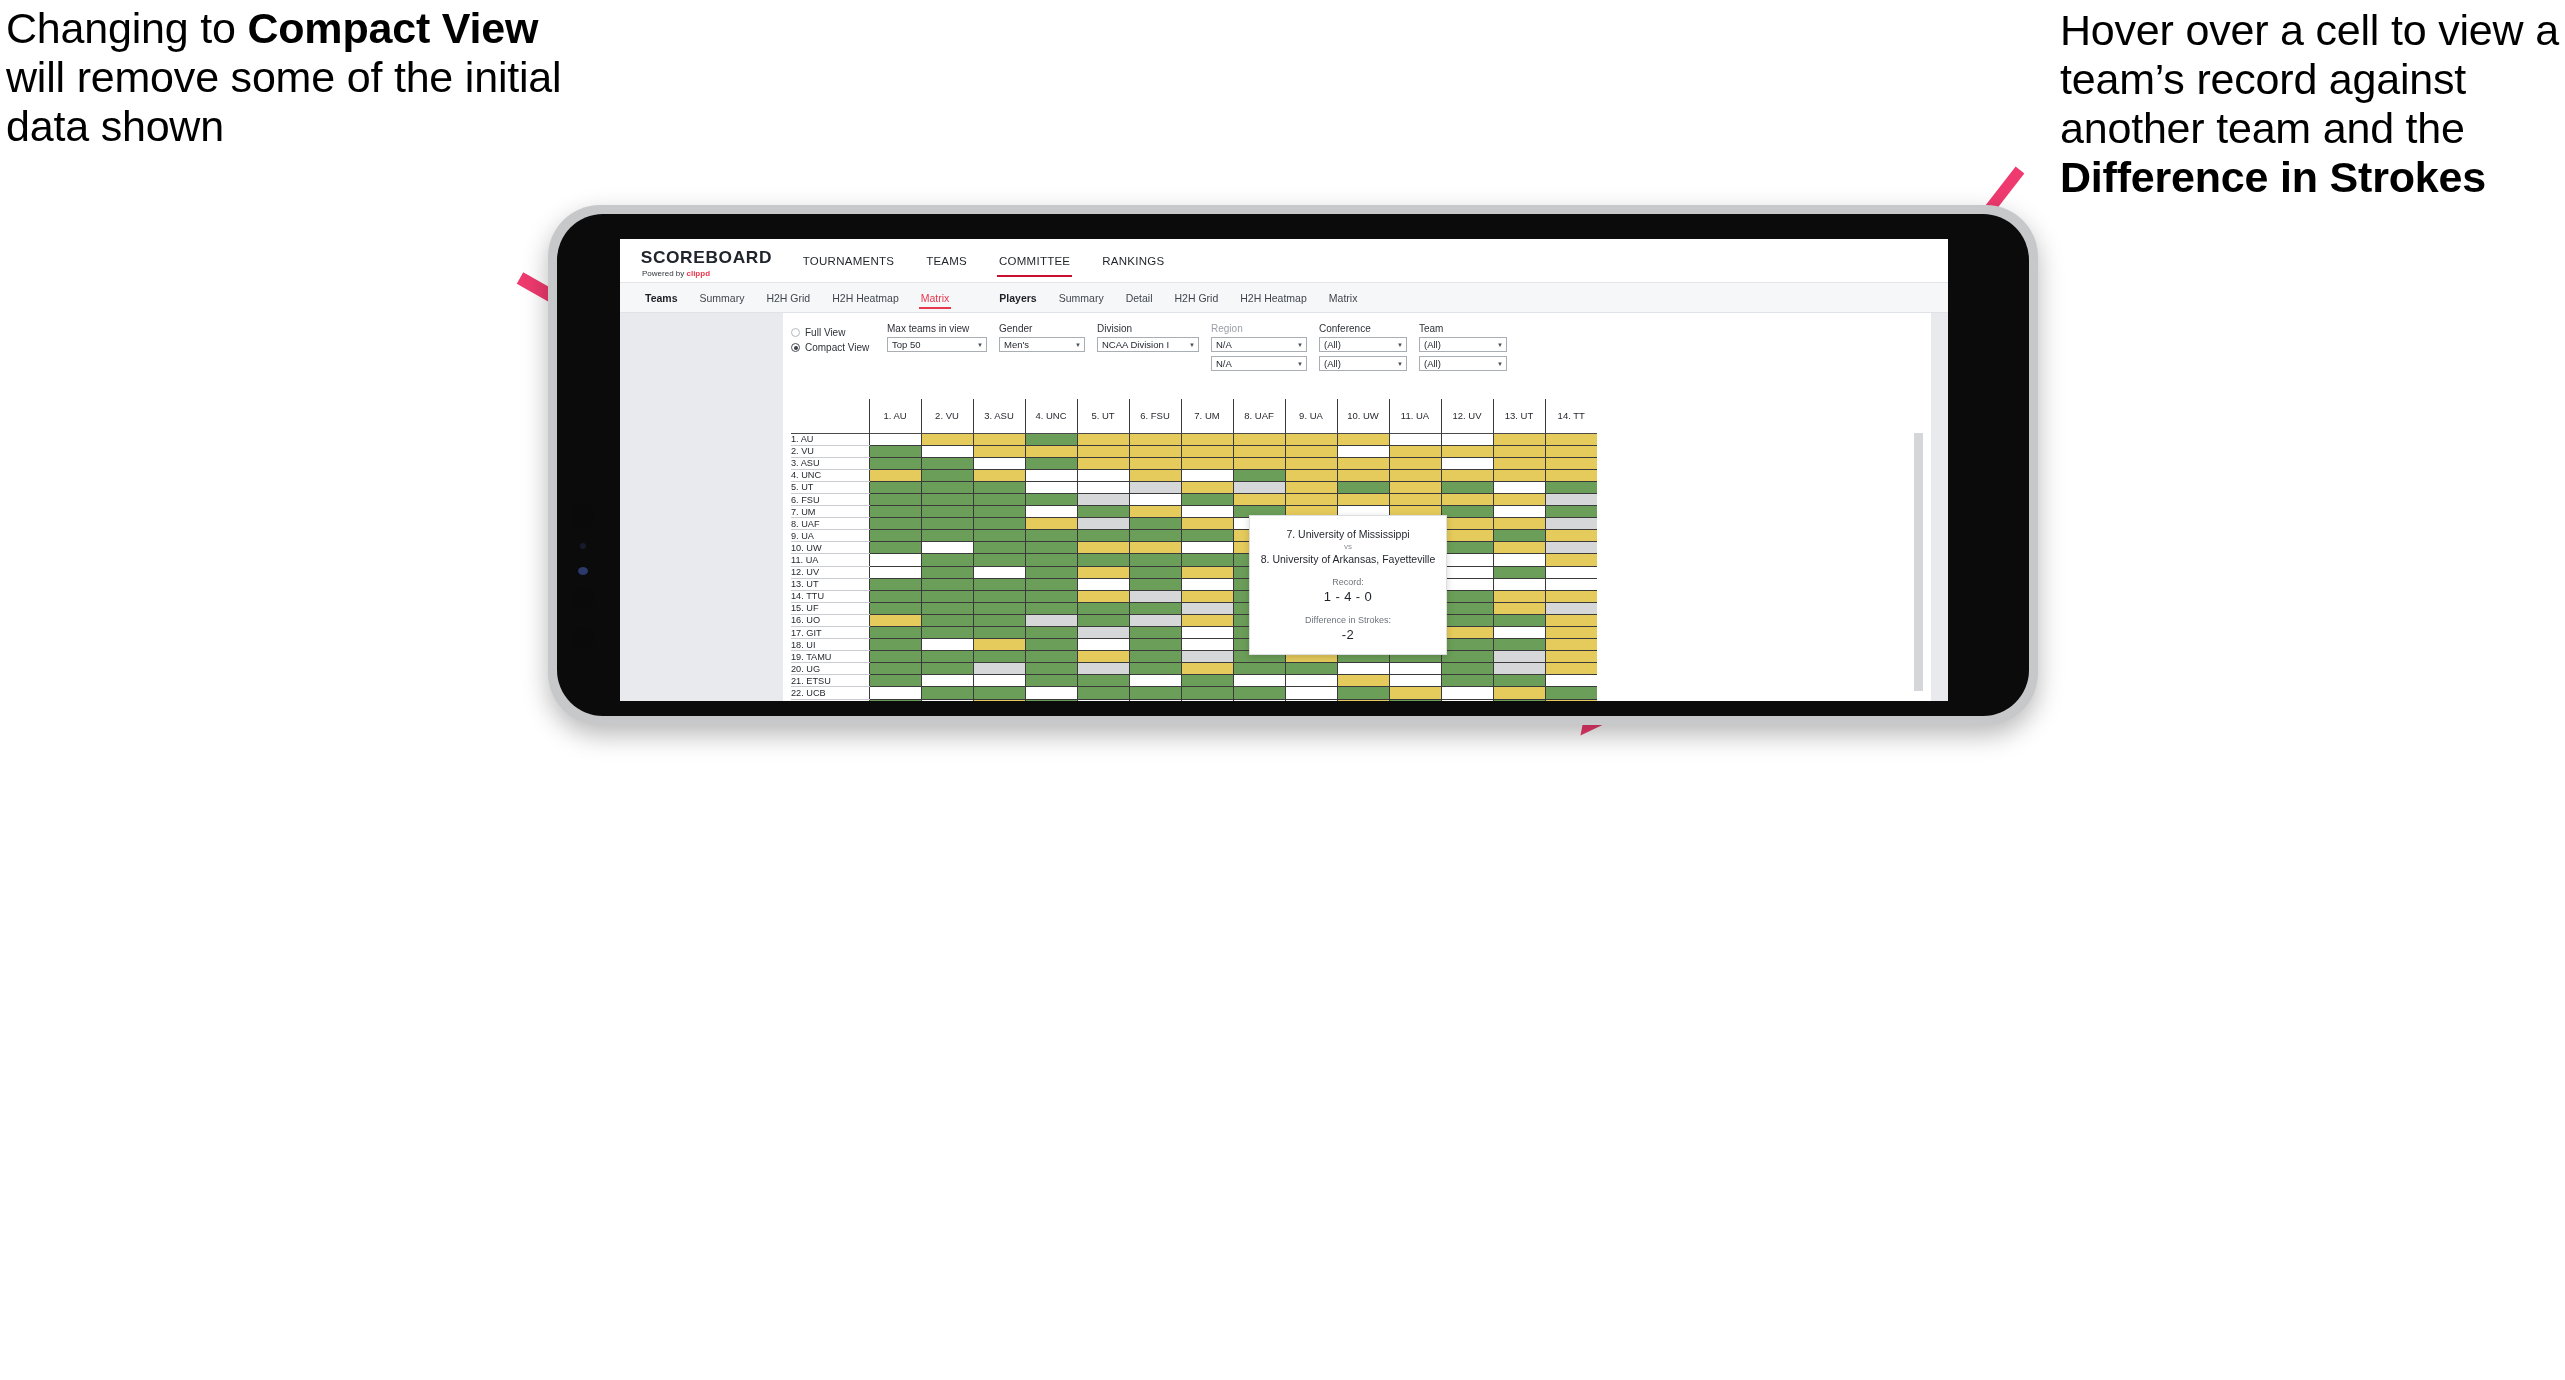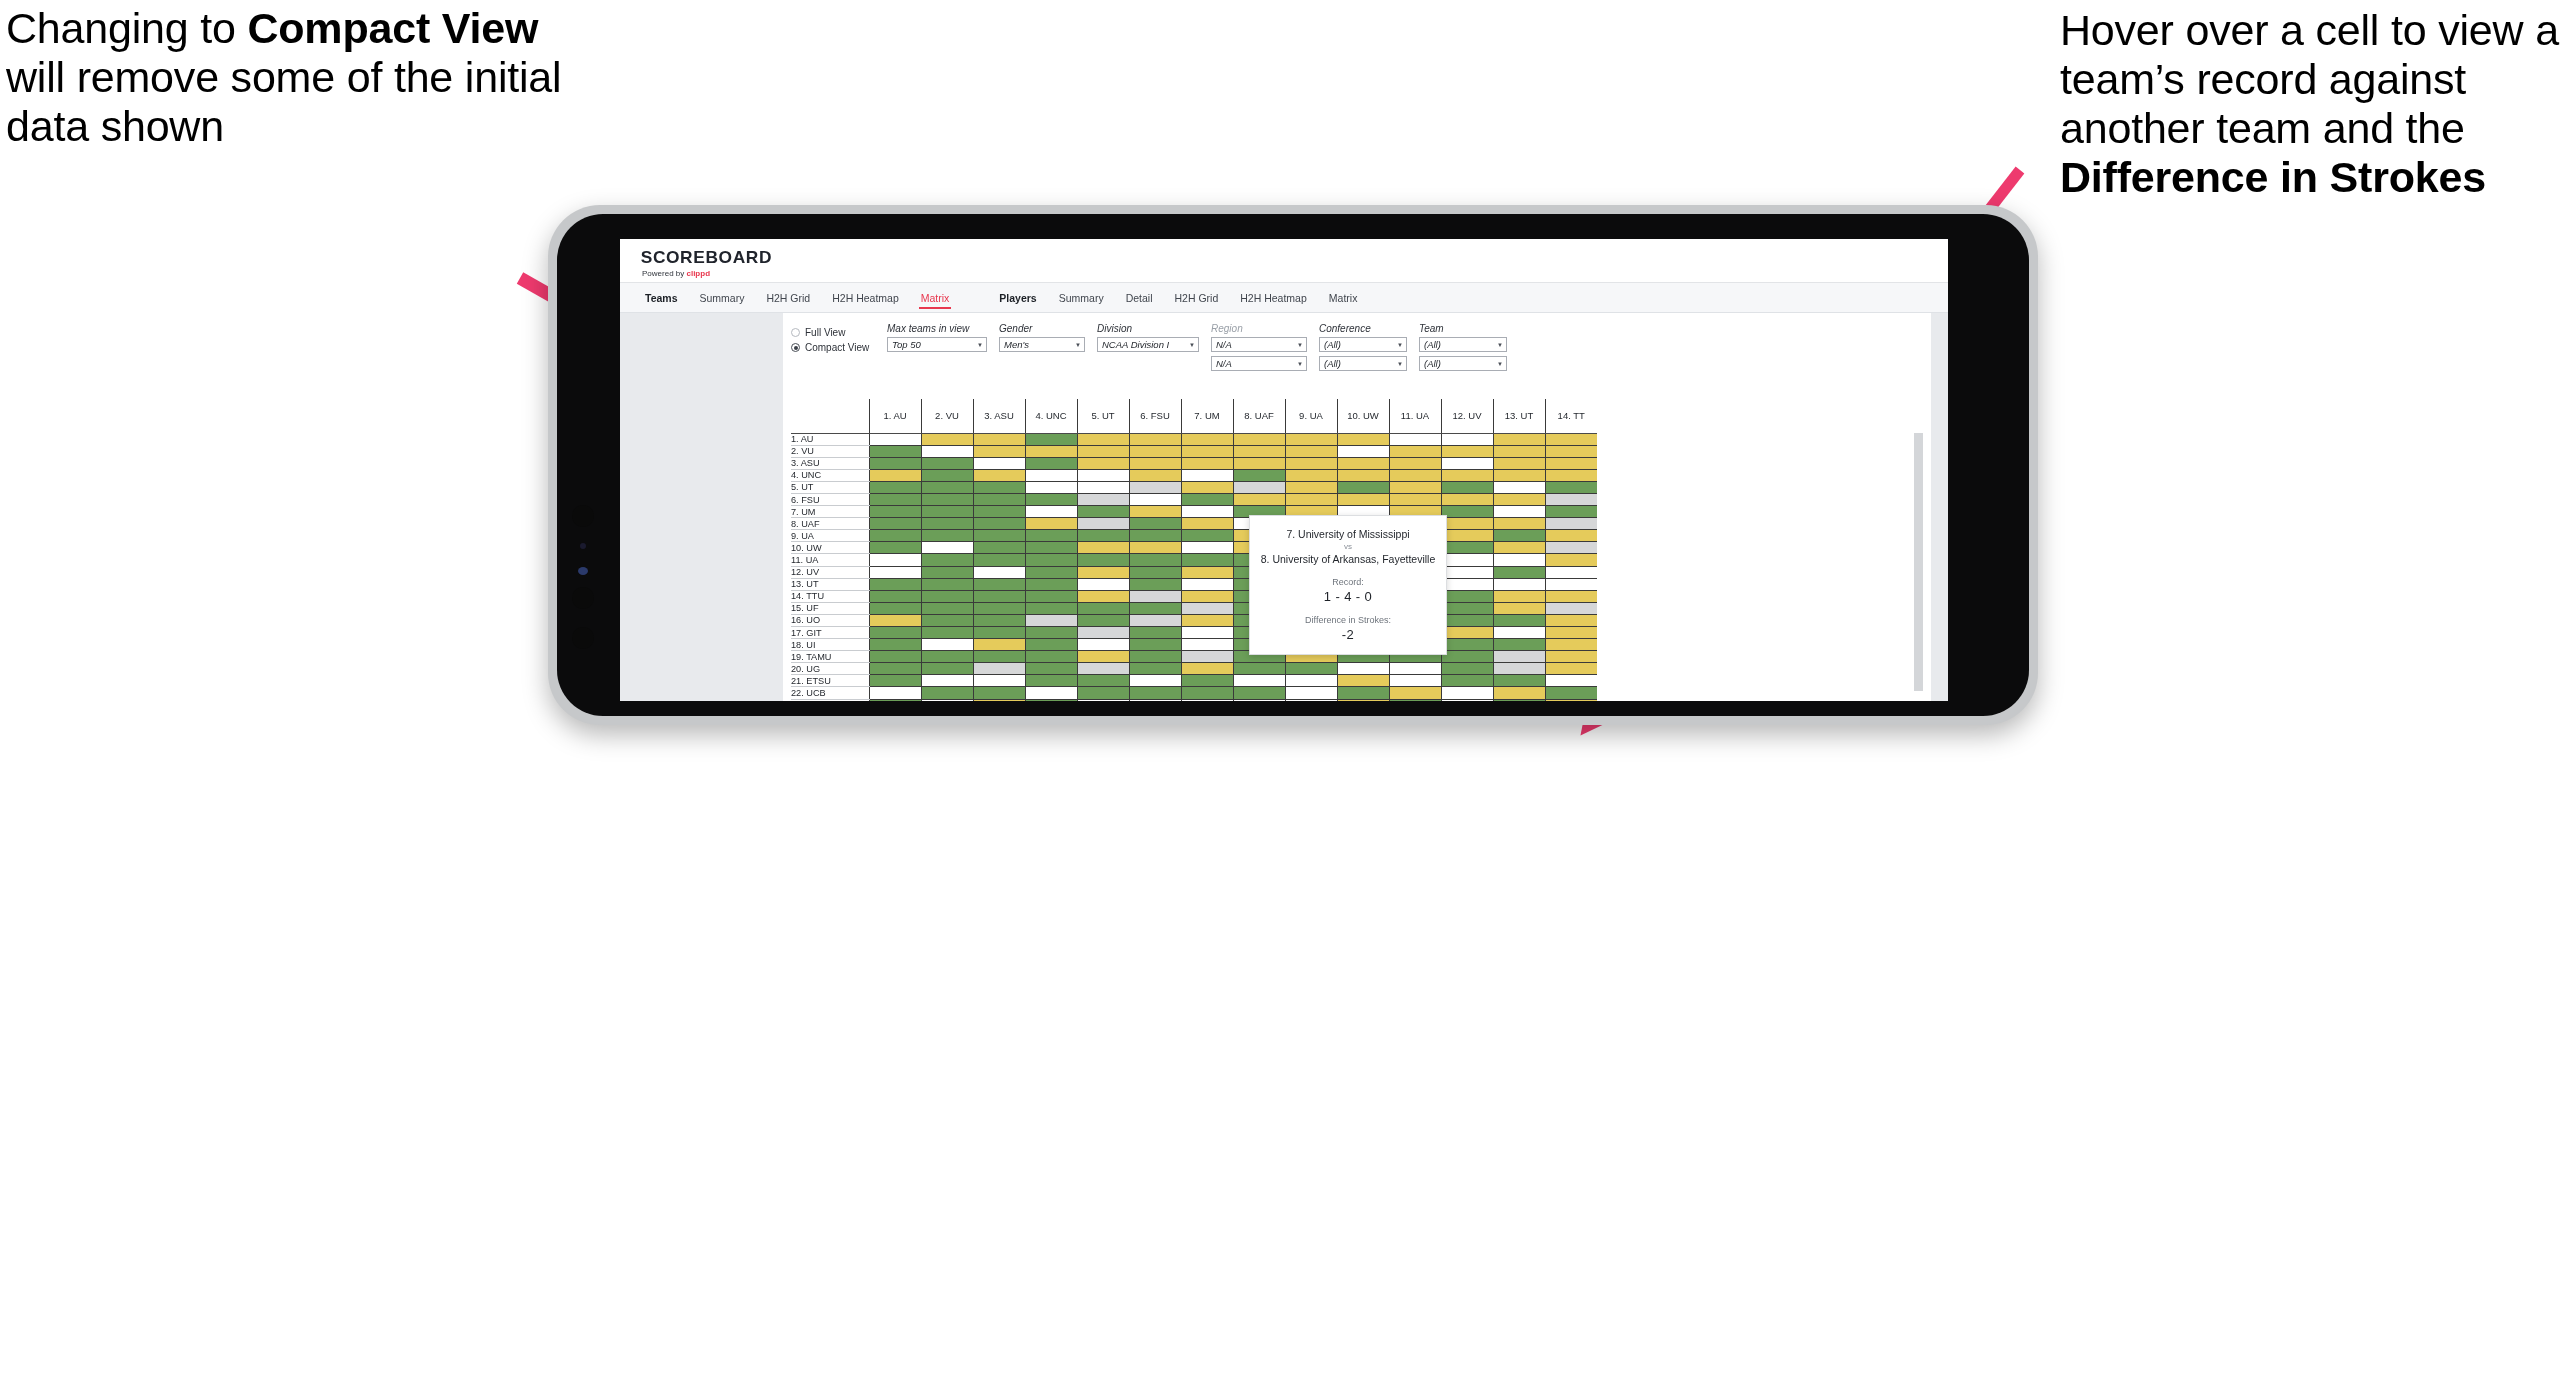--- a/index.html
+++ b/index.html
@@ -125,21 +125,21 @@
     width: 9px; height: 9px; border-radius: 50%;
     border: 1px solid #b5b9bf; background:#fff;
     display:flex; align-items:center; justify-content:center; flex:0 0 auto;
   }
   .radio-mark.on { border-color:#4a4f57; }
   .radio-mark.on::after {
     content:""; width: 4px; height:4px; border-radius:50%; background:#3a3f47;
   }
   .radio-lbl { font-size: 10px; color:#2d3138; white-space:nowrap; }
 
-  .fgroup { margin-right: 12px; font-style: italic; }
+  .fgroup { margin-right: 12px; }
   .flabel { font-size: 10px; color:#2d3138; margin-bottom: 3px; white-space:nowrap; }
   .flabel.muted { color:#9aa0a8; }
   .fsel {
     height: 15px; border: 1px solid #a9adb4; background:#fff;
     display:flex; align-items:center; justify-content:space-between;
     padding: 0 3px 0 4px; font-size: 9.5px; color:#1f2329; cursor:pointer;
     margin-bottom: 4px;
   }
   .fsel .cap { overflow:hidden; white-space:nowrap; text-overflow:ellipsis; }
   .fsel .caret { font-size: 6px; color:#4a4f57; margin-left: 4px; }
@@ -228,20 +228,34 @@
     <div class="cam-dot" style="left:30px; top:362px; width:10px; height:8px; background:#2b3a6b;"></div>
     <div class="side-btn" style="left:24px; top:382px; width:22px; height:22px;"></div>
     <div class="side-btn" style="left:24px; top:422px; width:22px; height:22px;"></div>
 
     <div class="dev-screen">
 
       <div class="app-topbar">
         <div class="brand">
           <div class="brand-name">SCOREBOARD</div>
           <div class="brand-sub"><span style="color:#31353d;font-weight:400">Powered by </span><span>clippd</span></div>
+        </div>
+        <div class="topnav">
+          <div class="topnav-item">
+              <span>TOURNAMENTS</span>
+            </div>
+          <div class="topnav-item">
+              <span>TEAMS</span>
+            </div>
+          <div class="topnav-item active">
+              <span>COMMITTEE</span>
+            </div>
+          <div class="topnav-item">
+              <span>RANKINGS</span>
+            </div>
         </div>
       </div>
 
       <div class="subbar">
         <div class="subgrp">
           <div class="subtab head">
               <span>Teams</span>
             </div>
           <div class="subtab">
               <span>Summary</span>

